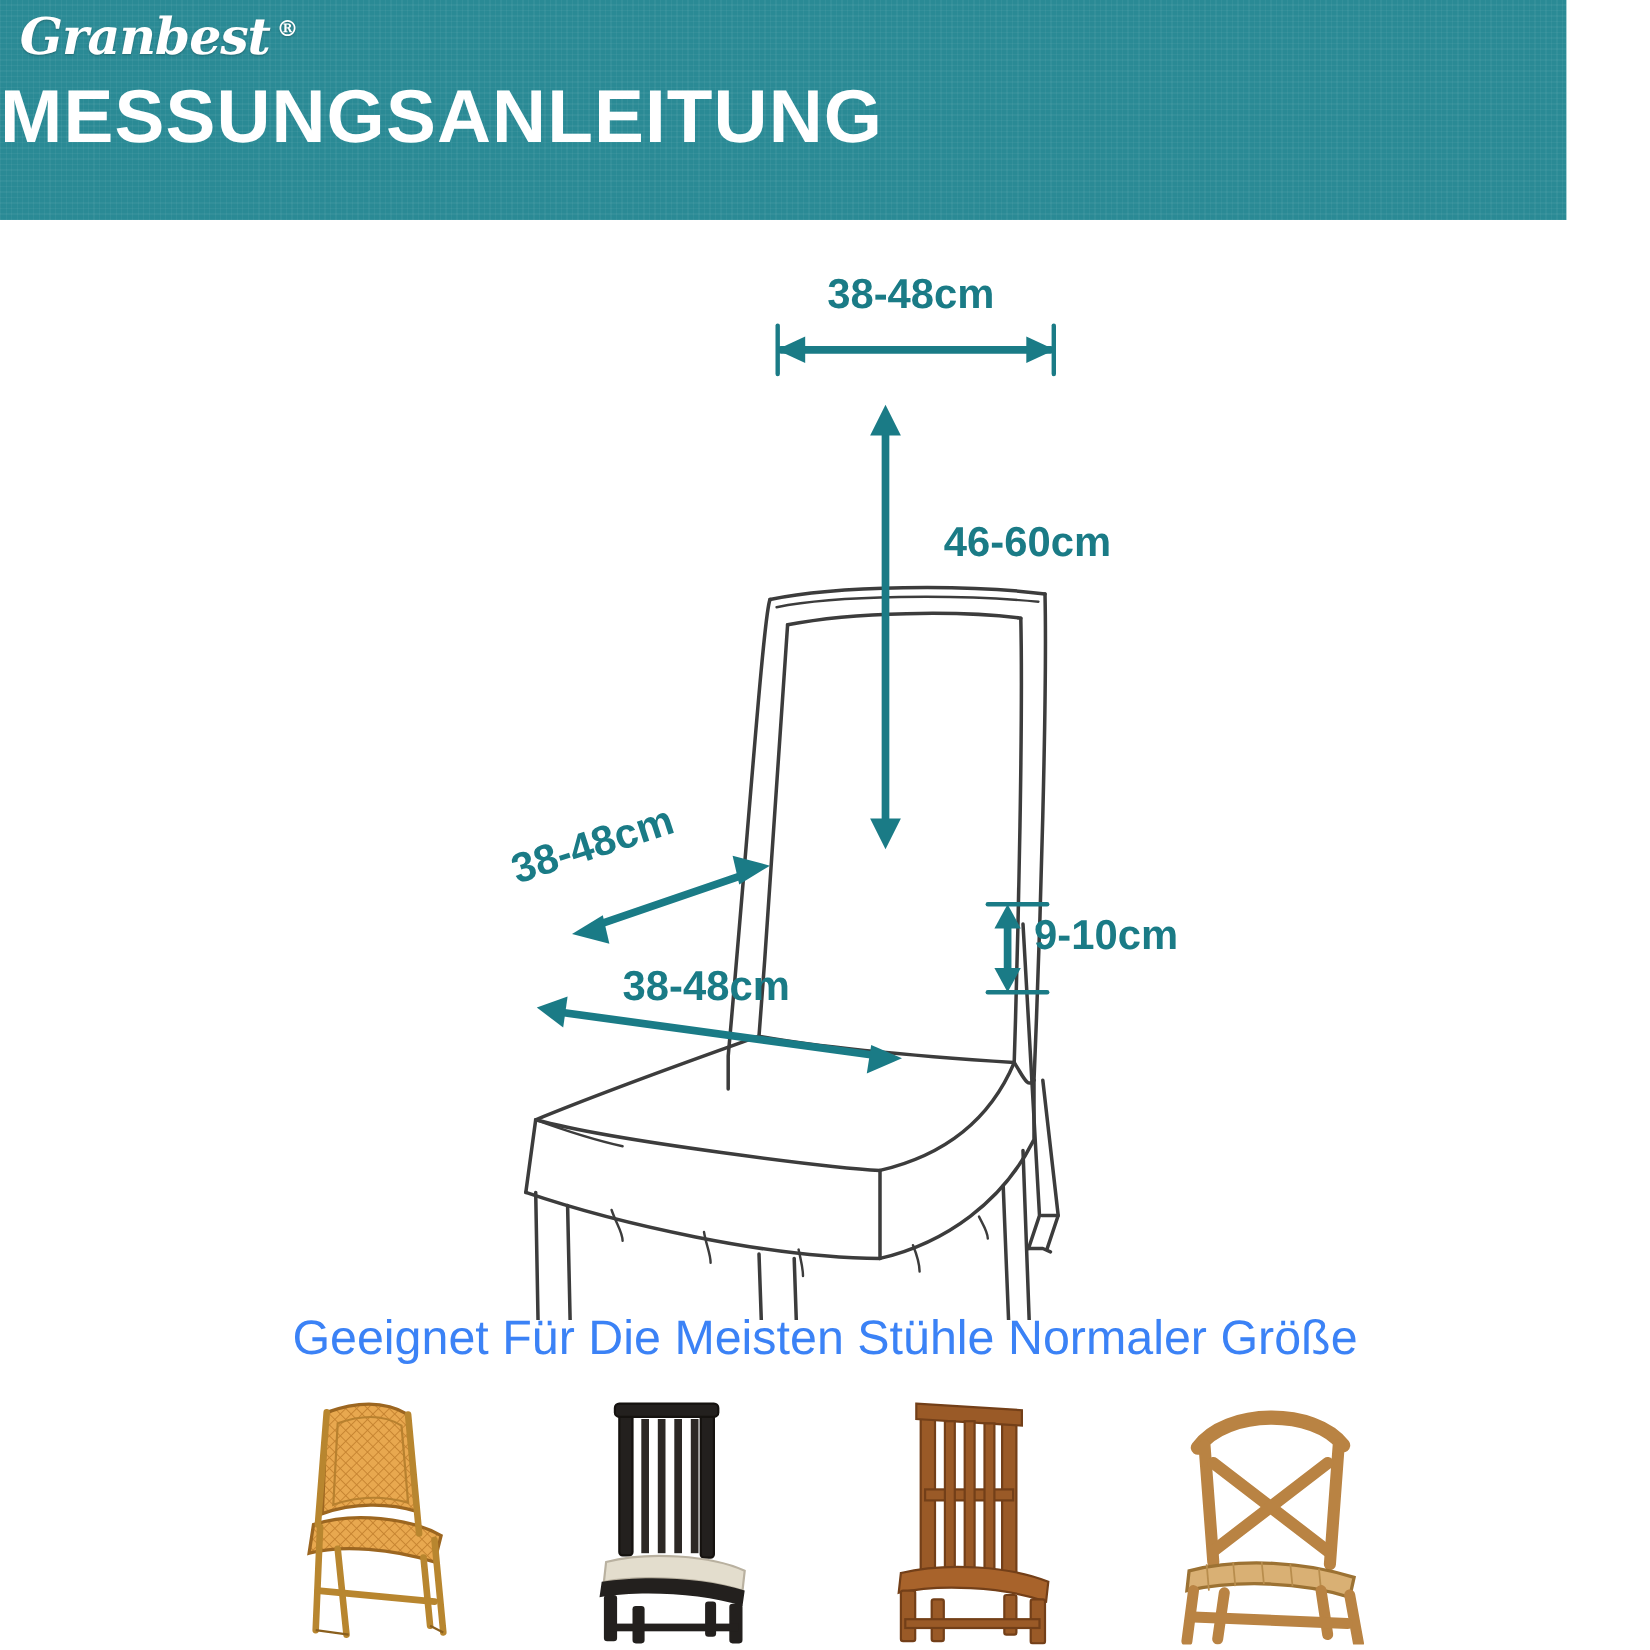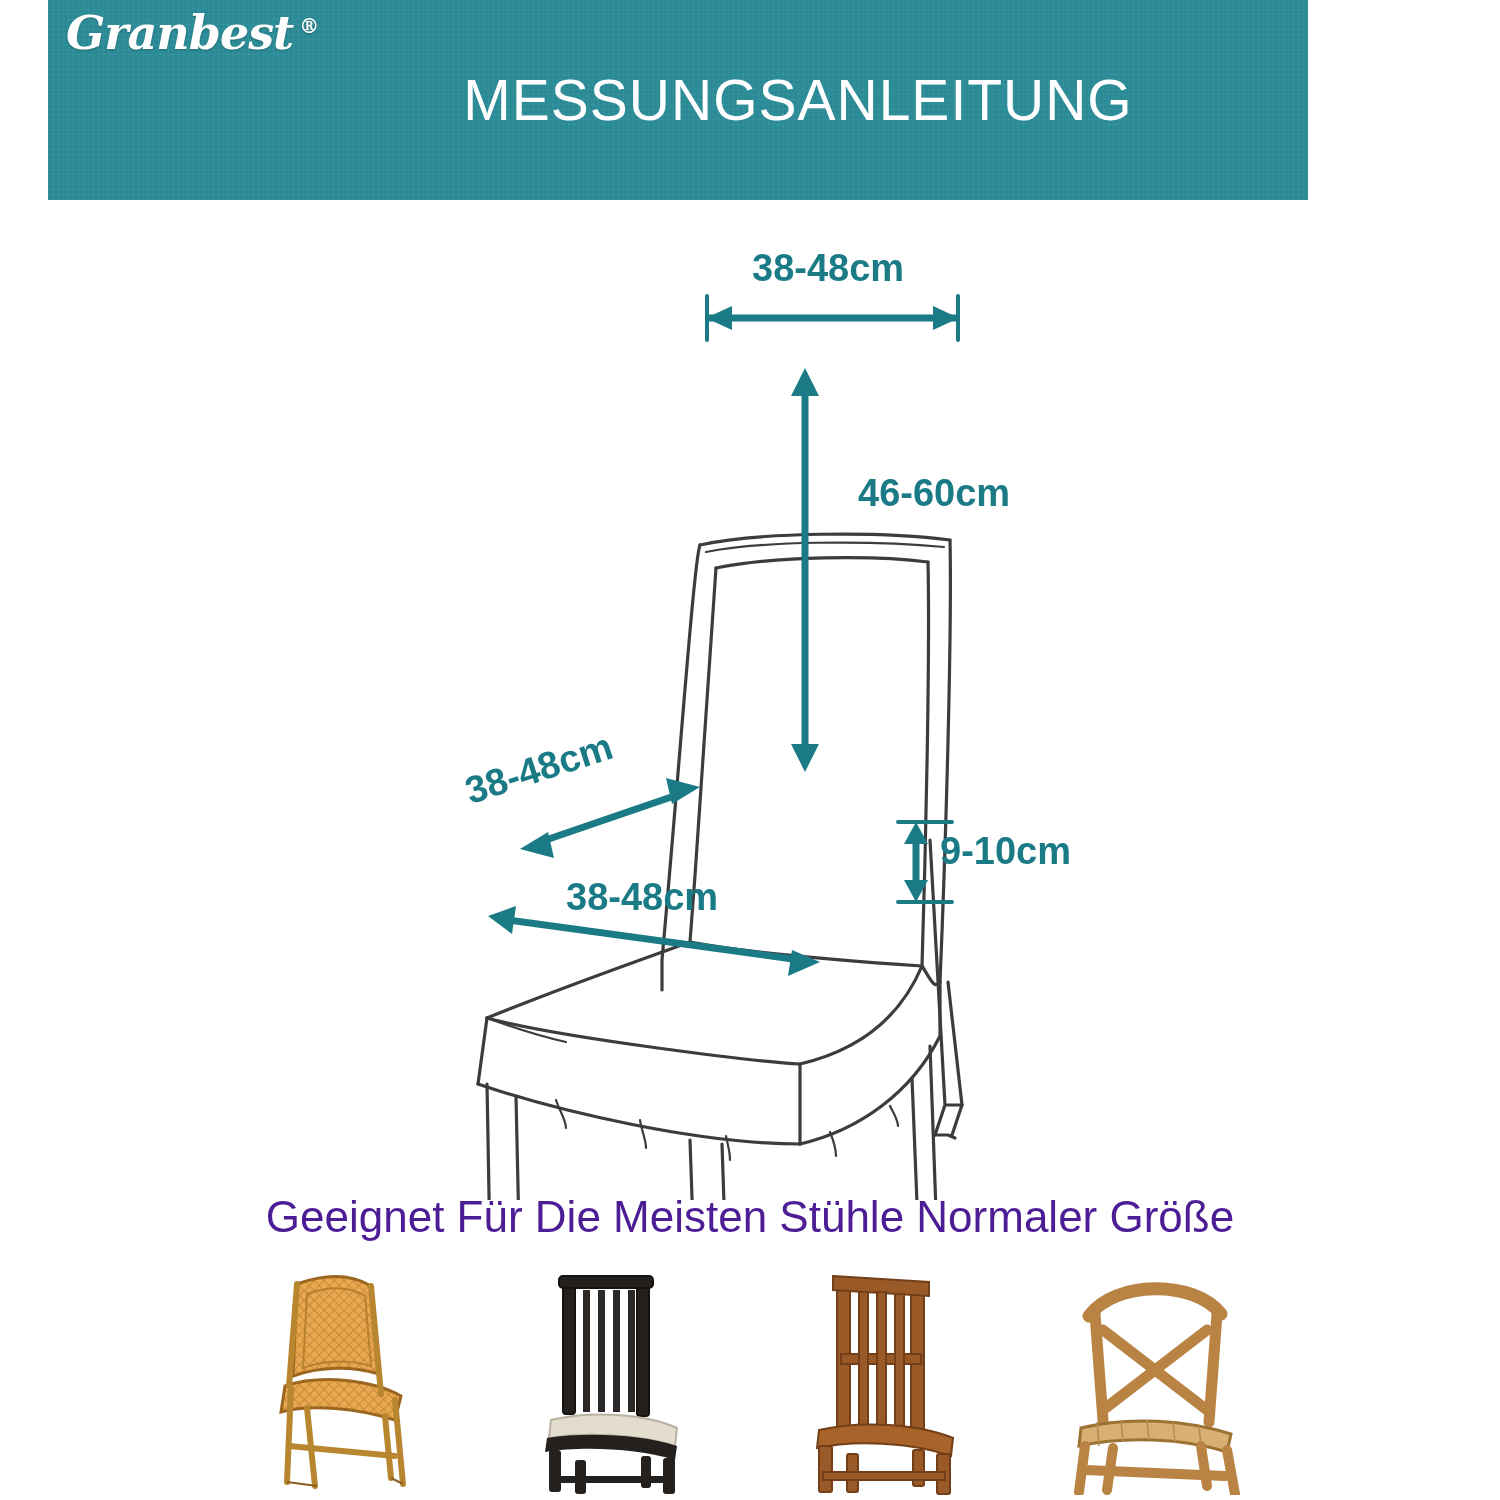--- a/index.html
+++ b/index.html
@@ -12,28 +12,27 @@
     height: 1500px;
     font-family: "Liberation Sans", sans-serif;
     overflow: hidden;
     position: relative;
   }
 
   
   .header {
     position: absolute;
     left: 0; top: 0;
-    width: 1260px;
+    width: 1424px;
     height: 200px;
     background: #2a8a95;
     background-image:
       repeating-linear-gradient(0deg, rgba(255,255,255,0.045) 0px, rgba(255,255,255,0.045) 1px, rgba(0,0,0,0) 1px, rgba(0,0,0,0) 5px),
       repeating-linear-gradient(90deg, rgba(255,255,255,0.045) 0px, rgba(255,255,255,0.045) 1px, rgba(0,0,0,0) 1px, rgba(0,0,0,0) 5px);
     overflow: hidden;
-    margin-left: 48px;
   }
   .brand {
     position: absolute;
     left: 18px;
     top: 6px;
     color: #ffffff;
     font-family: "DejaVu Serif", serif;
     font-style: italic;
     font-weight: bold;
     font-size: 46px;
@@ -45,25 +44,25 @@
     font-size: 20px;
     vertical-align: super;
     font-style: normal;
     margin-left: 6px;
   }
   .header-title {
     position: absolute;
     left: 0;
     top: 72px;
     width: 1500px;
-    text-align: center;
+    text-align: left;
     color: #ffffff;
     font-family: "Liberation Sans", sans-serif;
-    font-weight: normal;
-    font-size: 57px;
+    font-weight: bold;
+    font-size: 68px;
     letter-spacing: 1px;
     line-height: 1;
     white-space: nowrap;
   }
 
   
   .diagram {
     position: absolute;
     left: 0;
     top: 200px;
@@ -88,21 +87,21 @@
   .dim-thick  { left: 940px; top: 630px; }
   .dim-front  { left: 566px; top: 676px; }
 
   
   .caption {
     position: absolute;
     left: 0;
     top: 1192px;
     width: 1500px;
     text-align: center;
-    color: #4c1d95;
+    color: #3b82f6;
     font-family: "Liberation Sans", sans-serif;
     font-size: 44px;
     white-space: nowrap;
   }
 
   
   .gallery {
     position: absolute;
     left: 0;
     top: 1255px;

